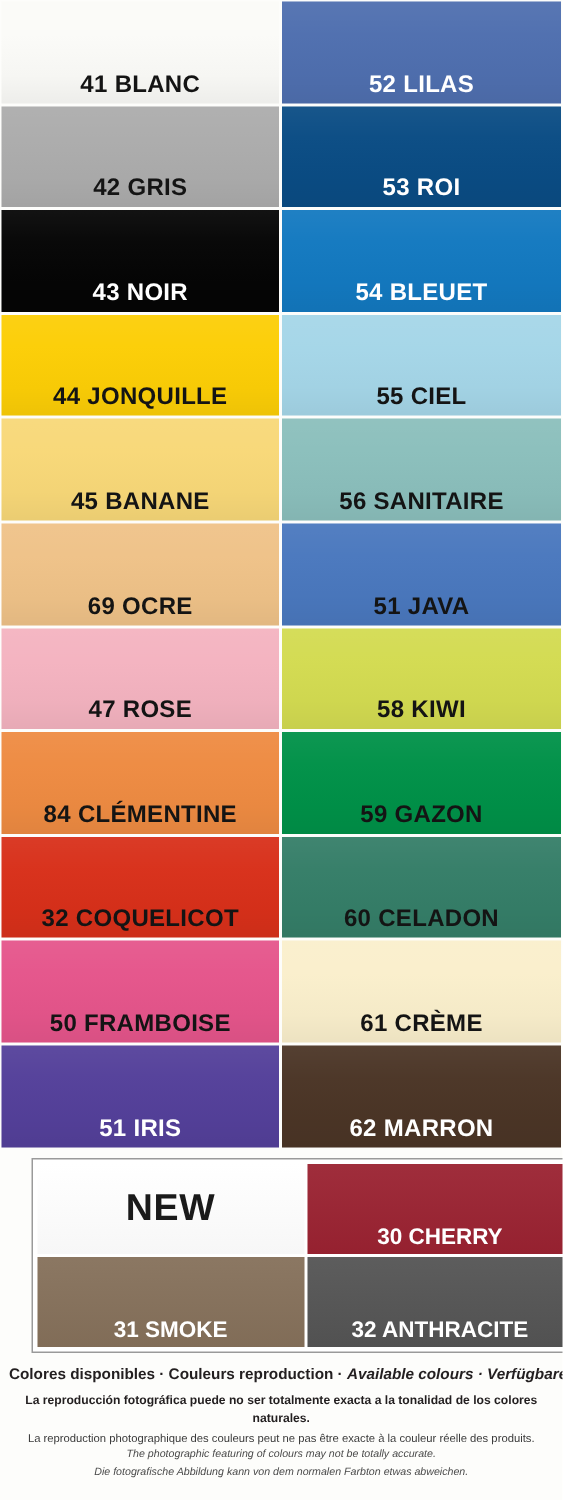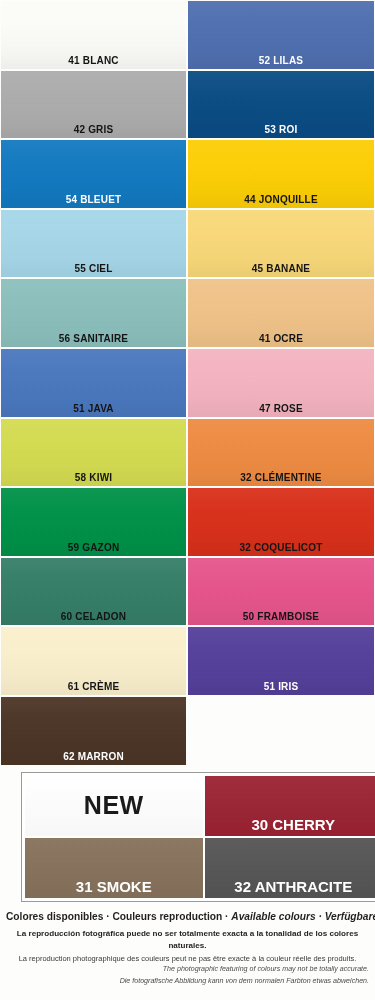--- a/index.html
+++ b/index.html
@@ -47,21 +47,21 @@
                 rgba(0,0,0,0.018) 72%,
                 rgba(0,0,0,0.055) 100%);
     pointer-events: none;
   }
   .swatch .label {
     position: absolute;
     left: 0;
     right: 0;
     bottom: 4px;
     text-align: center;
-    font-size: 10px;
+    font-size: 16px;
     font-weight: bold;
     letter-spacing: 0.2px;
     z-index: 3;
     white-space: nowrap;
   }
   .label.dark  { color: #141414; }
   .label.light { color: #ffffff; }
 
   
   .new-block {
@@ -134,21 +134,20 @@
   .foot-fr {
     font-size: 7.5px;
     line-height: 1.55;
     color: #3a3a3a;
   }
   .foot-en, .foot-de {
     font-size: 7.1px;
     font-style: italic;
     line-height: 1.6;
     color: #4a4a4a;
-    text-align: right;
   }
 </style>
 </head>
 <body>
 
 <div class="sheet">
 
   <div class="swatch-grid">
       <div class="swatch">
         <div class="fill" style="background: rgb(251, 251, 248);"></div>
@@ -160,20 +159,24 @@
       </div>
       <div class="swatch">
         <div class="fill" style="background: rgb(172, 172, 172);"></div>
         <div class="label dark">42 GRIS</div>
       </div>
       <div class="swatch">
         <div class="fill" style="background: rgb(10, 76, 132);"></div>
         <div class="label light">53 ROI</div>
       </div>
       <div class="swatch">
+        <div class="fill" style="background: rgb(5, 5, 5);"></div>
+        <div class="label light">43 NOIR</div>
+      </div>
+      <div class="swatch">
         <div class="fill" style="background: rgb(19, 121, 192);"></div>
         <div class="label light">54 BLEUET</div>
       </div>
       <div class="swatch">
         <div class="fill" style="background: rgb(252, 206, 6);"></div>
         <div class="label dark">44 JONQUILLE</div>
       </div>
       <div class="swatch">
         <div class="fill" style="background: rgb(165, 214, 232);"></div>
         <div class="label dark">55 CIEL</div>
@@ -181,37 +184,37 @@
       <div class="swatch">
         <div class="fill" style="background: rgb(248, 216, 120);"></div>
         <div class="label dark">45 BANANE</div>
       </div>
       <div class="swatch">
         <div class="fill" style="background: rgb(139, 191, 188);"></div>
         <div class="label dark">56 SANITAIRE</div>
       </div>
       <div class="swatch">
         <div class="fill" style="background: rgb(239, 194, 136);"></div>
-        <div class="label dark">41 OCRE</div>
+        <div class="label dark">69 OCRE</div>
       </div>
       <div class="swatch">
         <div class="fill" style="background: rgb(74, 120, 190);"></div>
         <div class="label dark">51 JAVA</div>
       </div>
       <div class="swatch">
         <div class="fill" style="background: rgb(244, 179, 192);"></div>
         <div class="label dark">47 ROSE</div>
       </div>
       <div class="swatch">
         <div class="fill" style="background: rgb(211, 219, 81);"></div>
         <div class="label dark">58 KIWI</div>
       </div>
       <div class="swatch">
         <div class="fill" style="background: rgb(238, 139, 66);"></div>
-        <div class="label dark">32 CLÉMENTINE</div>
+        <div class="label dark">84 CLÉMENTINE</div>
       </div>
       <div class="swatch">
         <div class="fill" style="background: rgb(0, 145, 72);"></div>
         <div class="label dark">59 GAZON</div>
       </div>
       <div class="swatch">
         <div class="fill" style="background: rgb(216, 48, 26);"></div>
         <div class="label dark">32 COQUELICOT</div>
       </div>
       <div class="swatch">

